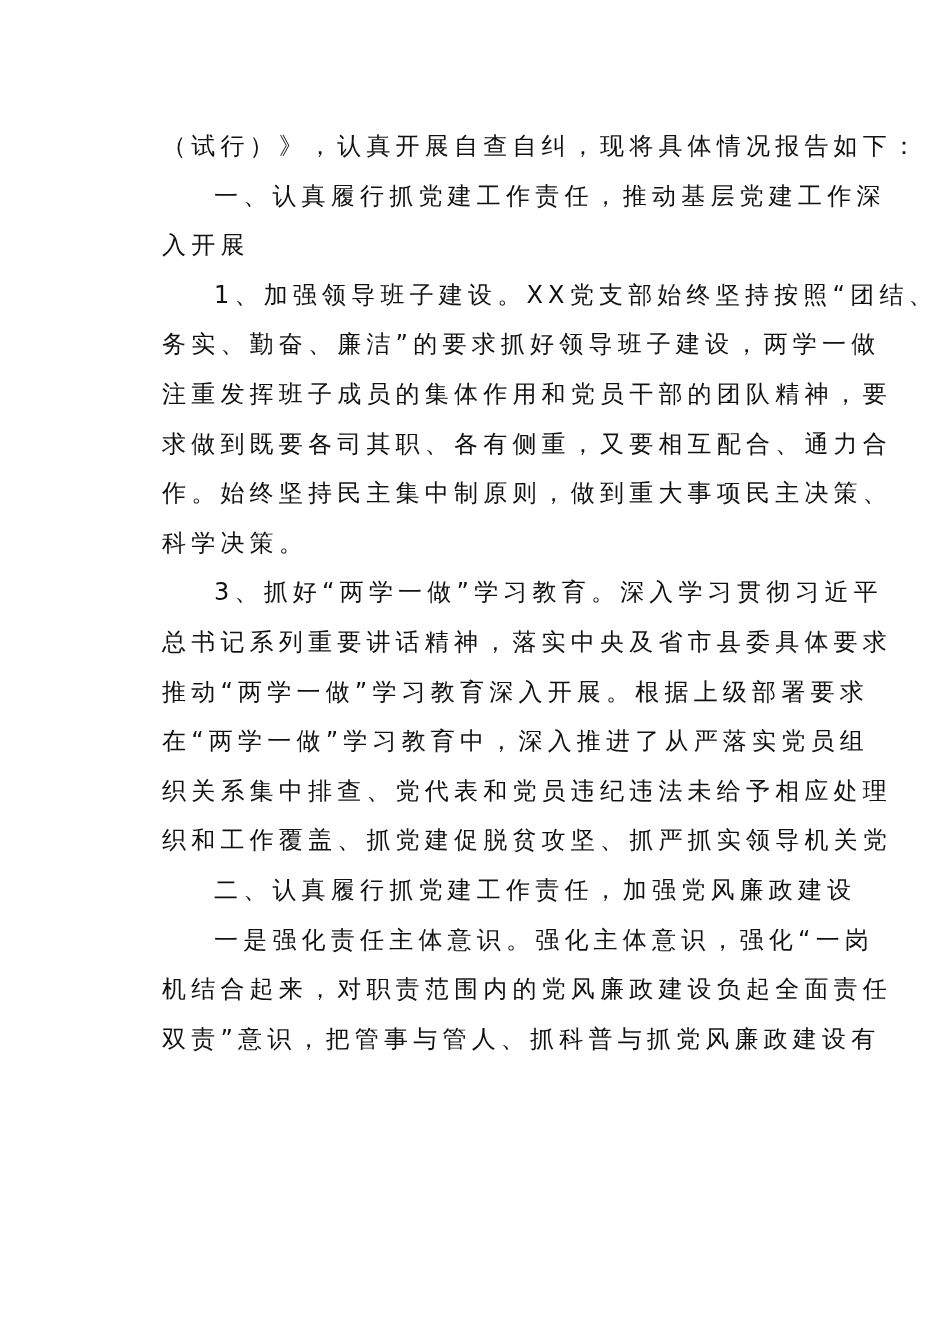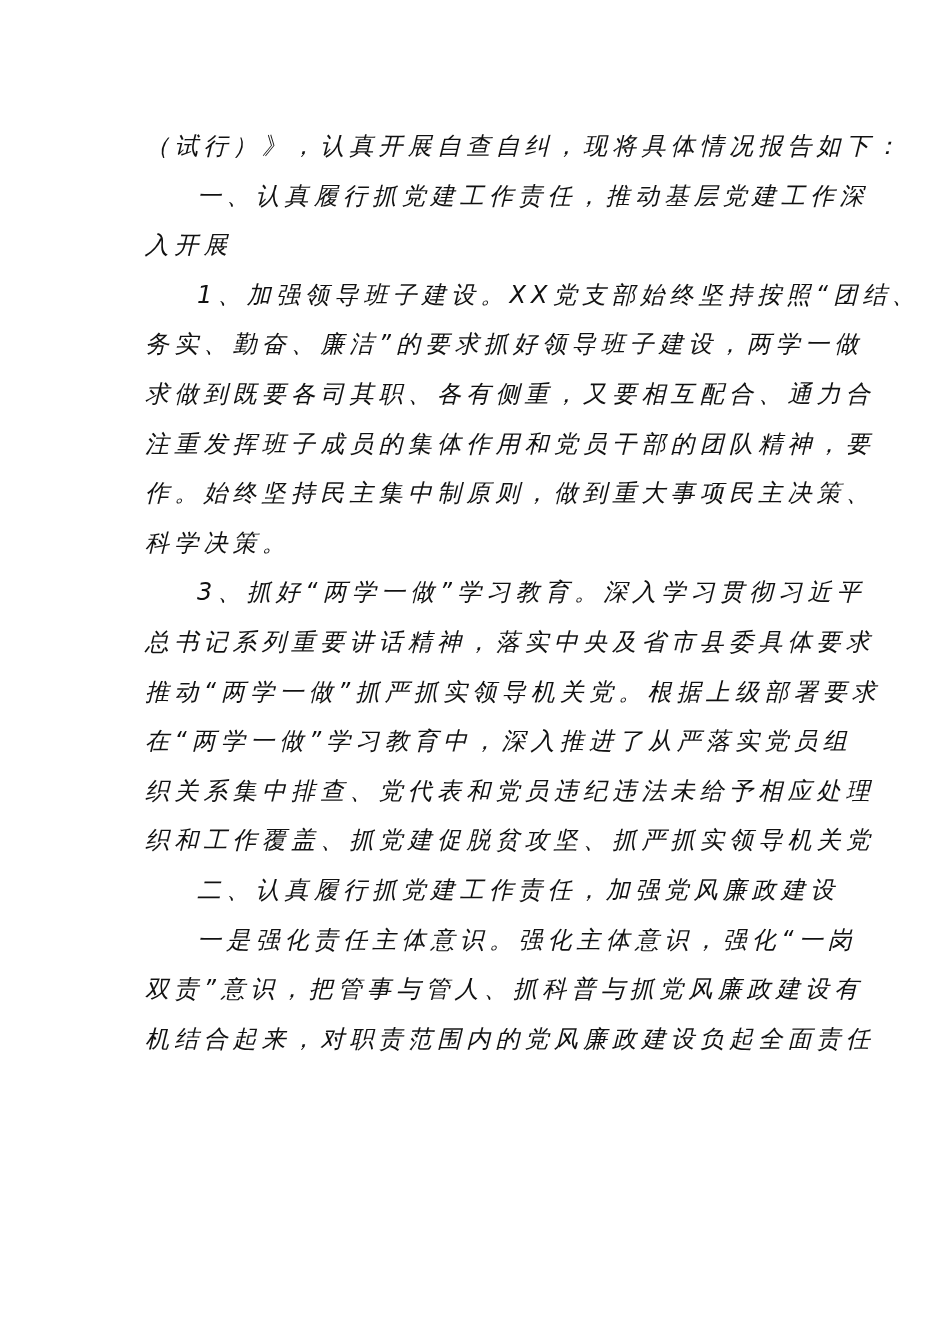--- a/index.html
+++ b/index.html
@@ -18,24 +18,23 @@
     .page {
       position: absolute;
       left: 0;
       top: 0;
       width: 950px;
       height: 1344px;
       background: #ffffff;
     }
     .content {
       position: absolute;
-      left: 145px;
+      left: 162px;
       top: 126px;
       width: 662px;
-      font-style: italic;
     }
     .line {
       height: 49.6px;
       line-height: 40px;
       font-size: 24px;
       letter-spacing: 5.2px;
       white-space: nowrap;
       overflow: visible;
     }
     .indent {
@@ -45,28 +44,28 @@
 </head>
 <body>
 
 <div class="page">
   <div class="content">
     <div class="line">（试行）》，认真开展自查自纠，现将具体情况报告如下：</div>
     <div class="line indent">一、认真履行抓党建工作责任，推动基层党建工作深</div>
     <div class="line">入开展</div>
     <div class="line indent">1、加强领导班子建设。XX党支部始终坚持按照“团结、</div>
     <div class="line">务实、勤奋、廉洁”的要求抓好领导班子建设，两学一做</div>
+    <div class="line">注重发挥班子成员的集体作用和党员干部的团队精神，要</div>
     <div class="line">求做到既要各司其职、各有侧重，又要相互配合、通力合</div>
-    <div class="line">注重发挥班子成员的集体作用和党员干部的团队精神，要</div>
     <div class="line">作。始终坚持民主集中制原则，做到重大事项民主决策、</div>
     <div class="line">科学决策。</div>
     <div class="line indent">3、抓好“两学一做”学习教育。深入学习贯彻习近平</div>
     <div class="line">总书记系列重要讲话精神，落实中央及省市县委具体要求</div>
-    <div class="line">推动“两学一做”抓严抓实领导机关党。根据上级部署要求</div>
+    <div class="line">推动“两学一做”学习教育深入开展。根据上级部署要求</div>
     <div class="line">在“两学一做”学习教育中，深入推进了从严落实党员组</div>
     <div class="line">织关系集中排查、党代表和党员违纪违法未给予相应处理</div>
     <div class="line">织和工作覆盖、抓党建促脱贫攻坚、抓严抓实领导机关党</div>
     <div class="line indent">二、认真履行抓党建工作责任，加强党风廉政建设</div>
     <div class="line indent">一是强化责任主体意识。强化主体意识，强化“一岗</div>
+    <div class="line">机结合起来，对职责范围内的党风廉政建设负起全面责任</div>
     <div class="line">双责”意识，把管事与管人、抓科普与抓党风廉政建设有</div>
-    <div class="line">机结合起来，对职责范围内的党风廉政建设负起全面责任</div>
   </div>
 </div>
 
 </body></html>

